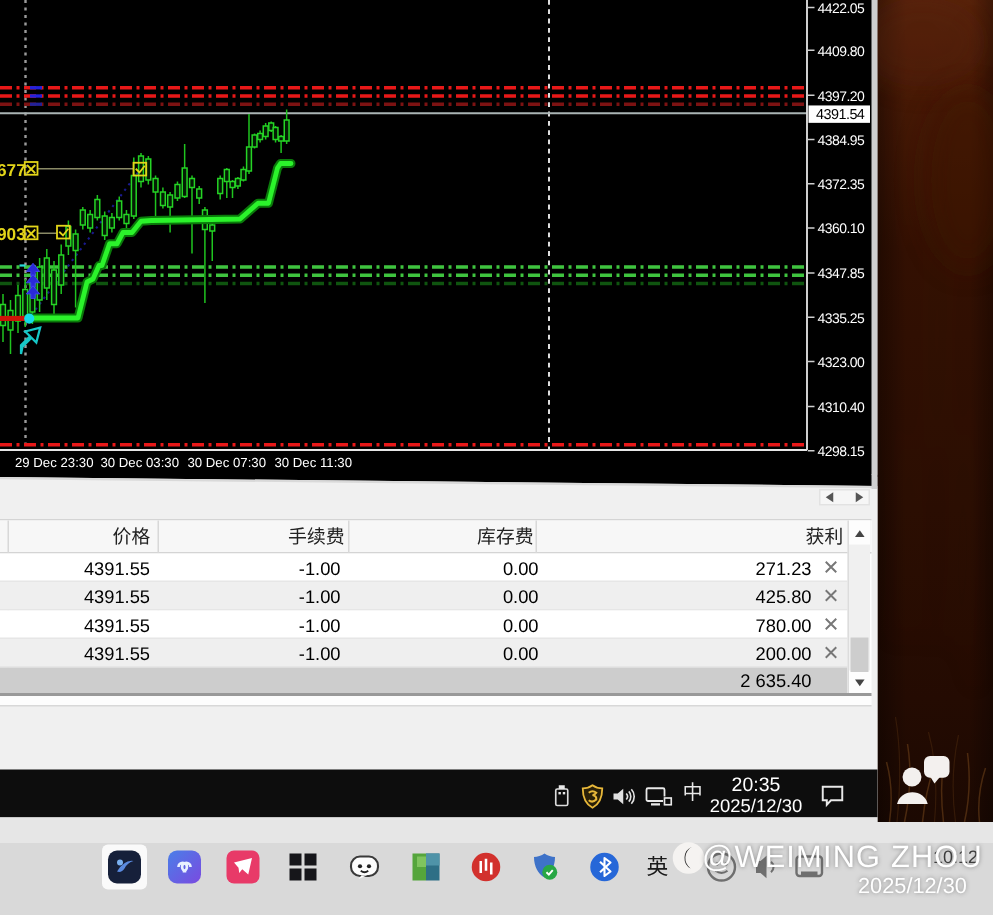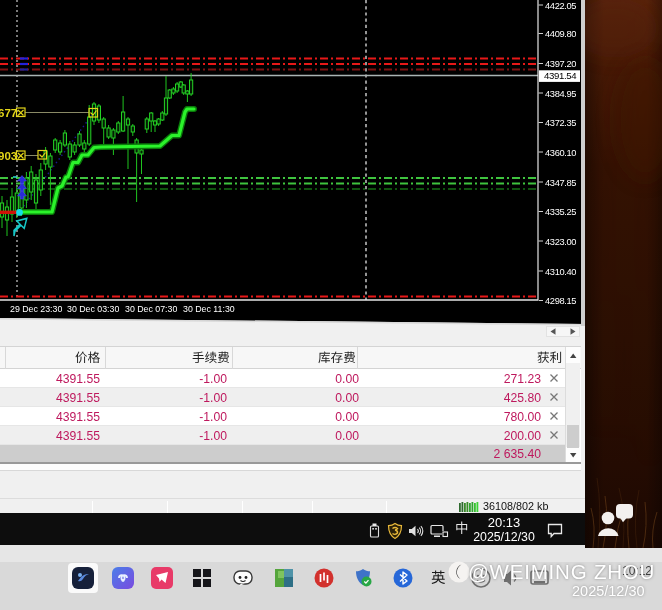--- a/index.html
+++ b/index.html
@@ -1,20 +1,20 @@
 <!DOCTYPE html>
 <html><head><meta charset="utf-8">
 <style>
 *{margin:0;padding:0;box-sizing:border-box}
 html,body{width:662px;height:610px;overflow:hidden;background:#f0f0f0}
 #root{position:absolute;top:0;left:0;width:662px;height:610px;font-family:"Liberation Sans",sans-serif;overflow:hidden}
 .abs{position:absolute}
 .ax{font:9.3px "Liberation Sans",sans-serif;fill:#fff;letter-spacing:-0.35px}
 .tx{font:8.8px "Liberation Sans",sans-serif;fill:#fff}
-.cell{position:absolute;font-size:12.2px;color:#be185d;text-align:right}
+.cell{position:absolute;font-size:12.2px;color:#000000;text-align:right}
 .tray{position:absolute;color:#fff}
 </style></head>
 <body>
 <div id="root">
 
 <svg class="abs" style="left:0;top:0" width="585" height="326" viewBox="0 0 585 326">
 <rect x="0" y="0" width="585" height="318" fill="#000"></rect>
 
 <line x1="17" y1="0" x2="17" y2="300" stroke="#9a9a9a" stroke-width="1.6" stroke-dasharray="2 3"></line>
 <line x1="366" y1="0" x2="366" y2="300" stroke="#e4e4e4" stroke-width="1.3" stroke-dasharray="3.2 3"></line>
@@ -284,38 +284,20 @@
       <svg class="abs" style="left:566px;top:1px" width="14" height="116">
         <path d="M4 11 l3.2 -4.5 l3.2 4.5 z" fill="#444"></path>
         <path d="M4 106 l3.2 4.5 l3.2 -4.5 z" fill="#444"></path>
         <rect x="1" y="78" width="12" height="23" fill="#cdcdcd"></rect>
       </svg>
     </div>
 
 <div class="abs" style="left:0;top:462px;width:581px;height:2px;background:#999"></div>
     <div class="abs" style="left:0;top:464px;width:581px;height:6px;background:#fdfdfd"></div>
 <div class="abs" style="left:0;top:470px;width:581px;height:28px;background:#f0f0f0;border-top:1px solid #d8d8d8"></div>
-<div id="status" class="abs" style="left:0;top:498px;width:585px;height:15px;background:#f0f0f0;border-top:1px solid #dcdcdc">
-      <div class="abs" style="left:92px;top:2px;width:1px;height:12px;background:#c9c9c9;border-right:1px solid #fff"></div>
-      <div class="abs" style="left:167px;top:2px;width:1px;height:12px;background:#c9c9c9;border-right:1px solid #fff"></div>
-      <div class="abs" style="left:242px;top:2px;width:1px;height:12px;background:#c9c9c9;border-right:1px solid #fff"></div>
-      <div class="abs" style="left:312px;top:2px;width:1px;height:12px;background:#c9c9c9;border-right:1px solid #fff"></div>
-      <div class="abs" style="left:386px;top:2px;width:1px;height:12px;background:#c9c9c9;border-right:1px solid #fff"></div>
-      <svg class="abs" style="left:459px;top:2px" width="22" height="12">
-        <rect x="0" y="2" width="1.8" height="9" fill="#2f6b2f"></rect>
-        <rect x="2.5" y="1" width="1.8" height="10" fill="#2f6b2f"></rect>
-        <rect x="5.0" y="2" width="1.8" height="9" fill="#3a8a2a"></rect>
-        <rect x="7.5" y="1" width="1.8" height="10" fill="#3a8a2a"></rect>
-        <rect x="10.0" y="2" width="1.8" height="9" fill="#2fa42f"></rect>
-        <rect x="12.5" y="1" width="1.8" height="10" fill="#2fa42f"></rect>
-        <rect x="15.0" y="2" width="1.8" height="9" fill="#35c12f"></rect>
-        <rect x="17.5" y="1" width="1.8" height="10" fill="#3ad435"></rect>
-      </svg>
-      <div class="abs" style="left:483px;top:1px;font-size:10.8px;color:#111">36108/802 kb</div>
-    </div>
 
 <div id="tbar" class="abs" style="left:0;top:513px;width:585px;height:32px;background:#0d0d0d">
       <svg class="abs" style="left:366px;top:9px" width="18" height="18" viewBox="0 0 18 18">
 <rect x="4.5" y="4" width="8" height="11" rx="1" fill="none" stroke="#dcdcdc" stroke-width="1.1"></rect>
 <rect x="6.5" y="1.5" width="4" height="2.5" fill="#e8e8e8"></rect>
 <rect x="6.3" y="6" width="1.6" height="1.6" fill="#e8e8e8"></rect>
         <rect x="9.2" y="6" width="1.6" height="1.6" fill="#e8e8e8"></rect>
 </svg>
       <svg class="abs" style="left:386px;top:9px" width="18" height="18" viewBox="0 0 18 18">
 <path d="M9 1.5 C11 3 13.5 3.6 15.5 3.6 C15.5 9.5 13.5 14 9 16.5 C4.5 14 2.5 9.5 2.5 3.6 C4.5 3.6 7 3 9 1.5 z" fill="#2a2008" stroke="#e8b83a" stroke-width="1.2"></path>
@@ -329,21 +311,21 @@
 <rect x="2" y="3.5" width="12" height="8.5" rx="1" fill="none" stroke="#e8e8e8" stroke-width="1.2"></rect>
 <rect x="5" y="13.5" width="6" height="1.5" fill="#e8e8e8"></rect>
 <rect x="13" y="9" width="6" height="6" fill="#0d0d0d"></rect>
 <rect x="14" y="10" width="4.5" height="4.5" fill="none" stroke="#e8e8e8" stroke-width="1.1"></rect>
 </svg>
       <svg class="abs" style="left:455px;top:8px" width="13.5" height="15.5" viewBox="0 0 1000 1150">
         <g fill="#e8e8e8" transform="translate(0,880) scale(1,-1)">
           <path transform="translate(0,0)" d="M458 840V661H96V186H171V248H458V-79H537V248H825V191H902V661H537V840ZM171 322V588H458V322ZM825 322H537V588H825Z"></path>
         </g>
       </svg>
-      <div class="tray" style="left:473px;top:2px;width:62px;text-align:center;font-size:13px">20:13</div>
+      <div class="tray" style="left:473px;top:2px;width:62px;text-align:center;font-size:13px">20:35</div>
       <div class="tray" style="left:473px;top:17px;width:62px;text-align:center;font-size:12.3px">2025/12/30</div>
       <svg class="abs" style="left:546px;top:8px" width="18" height="18" viewBox="0 0 18 18">
 <path d="M2.5 3.5 h13 v9 h-7.5 l-2.8 3 v-3 h-2.7 z" fill="none" stroke="#e8e8e8" stroke-width="1.3"></path>
 </svg>
     </div>
 
 <div id="bottom" class="abs" style="left:0;top:545px;width:662px;height:65px;background:#dbdbdb">
       <div class="abs" style="left:0;top:0;width:662px;height:17px;background:#e6e6e6"></div>
       <div class="abs" style="left:0;top:17px;width:662px;height:48px;background:#d9d9d9"></div>
       <div class="abs" style="left:68px;top:18px;width:30px;height:30px;border-radius:4px;background:#fafafa"></div>

